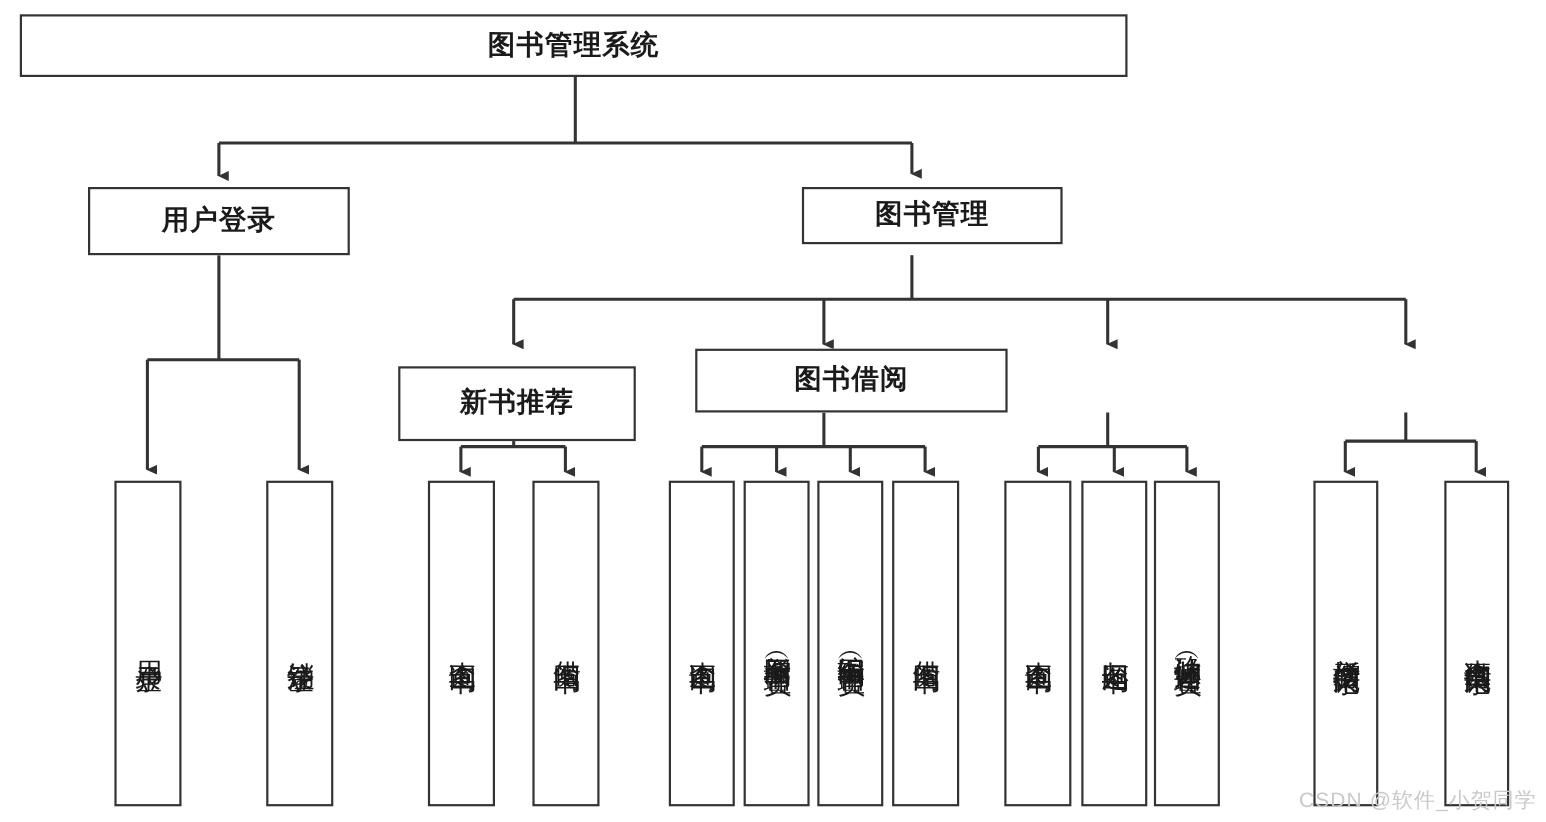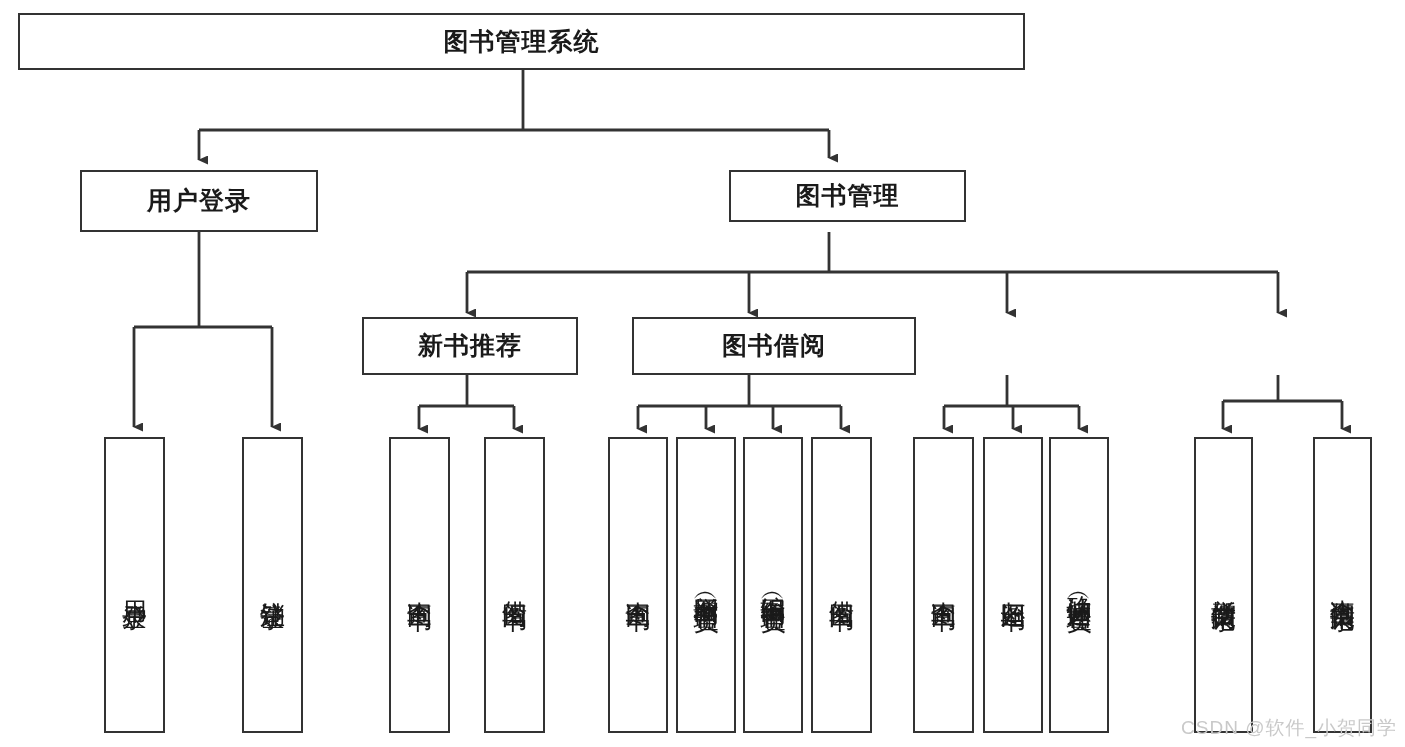--- a/index.html
+++ b/index.html
@@ -128,21 +128,21 @@
     <span class="label">图书管理系统</span>
   </div>
 
   <div class="node horizontal" style="left:80px; top:170px; width:238px; height:62px;">
     <span class="label">用户登录</span>
   </div>
   <div class="node horizontal" style="left:729px; top:170px; width:237px; height:52px;">
     <span class="label">图书管理</span>
   </div>
 
-  <div class="node horizontal" style="left:362px; top:317px; width:216px; height:58px;">
+  <div class="node horizontal" style="left:362px; top:333px; width:216px; height:68px;">
     <span class="label">新书推荐</span>
   </div>
   <div class="node horizontal" style="left:632px; top:317px; width:284px; height:58px;">
     <span class="label">图书借阅</span>
   </div>
 
   <div class="node vertical" style="left:104px; top:437px; width:61px; height:296px;">
     <span class="label">用户登录</span>
   </div>
   <div class="node vertical" style="left:242px; top:437px; width:61px; height:296px;">

